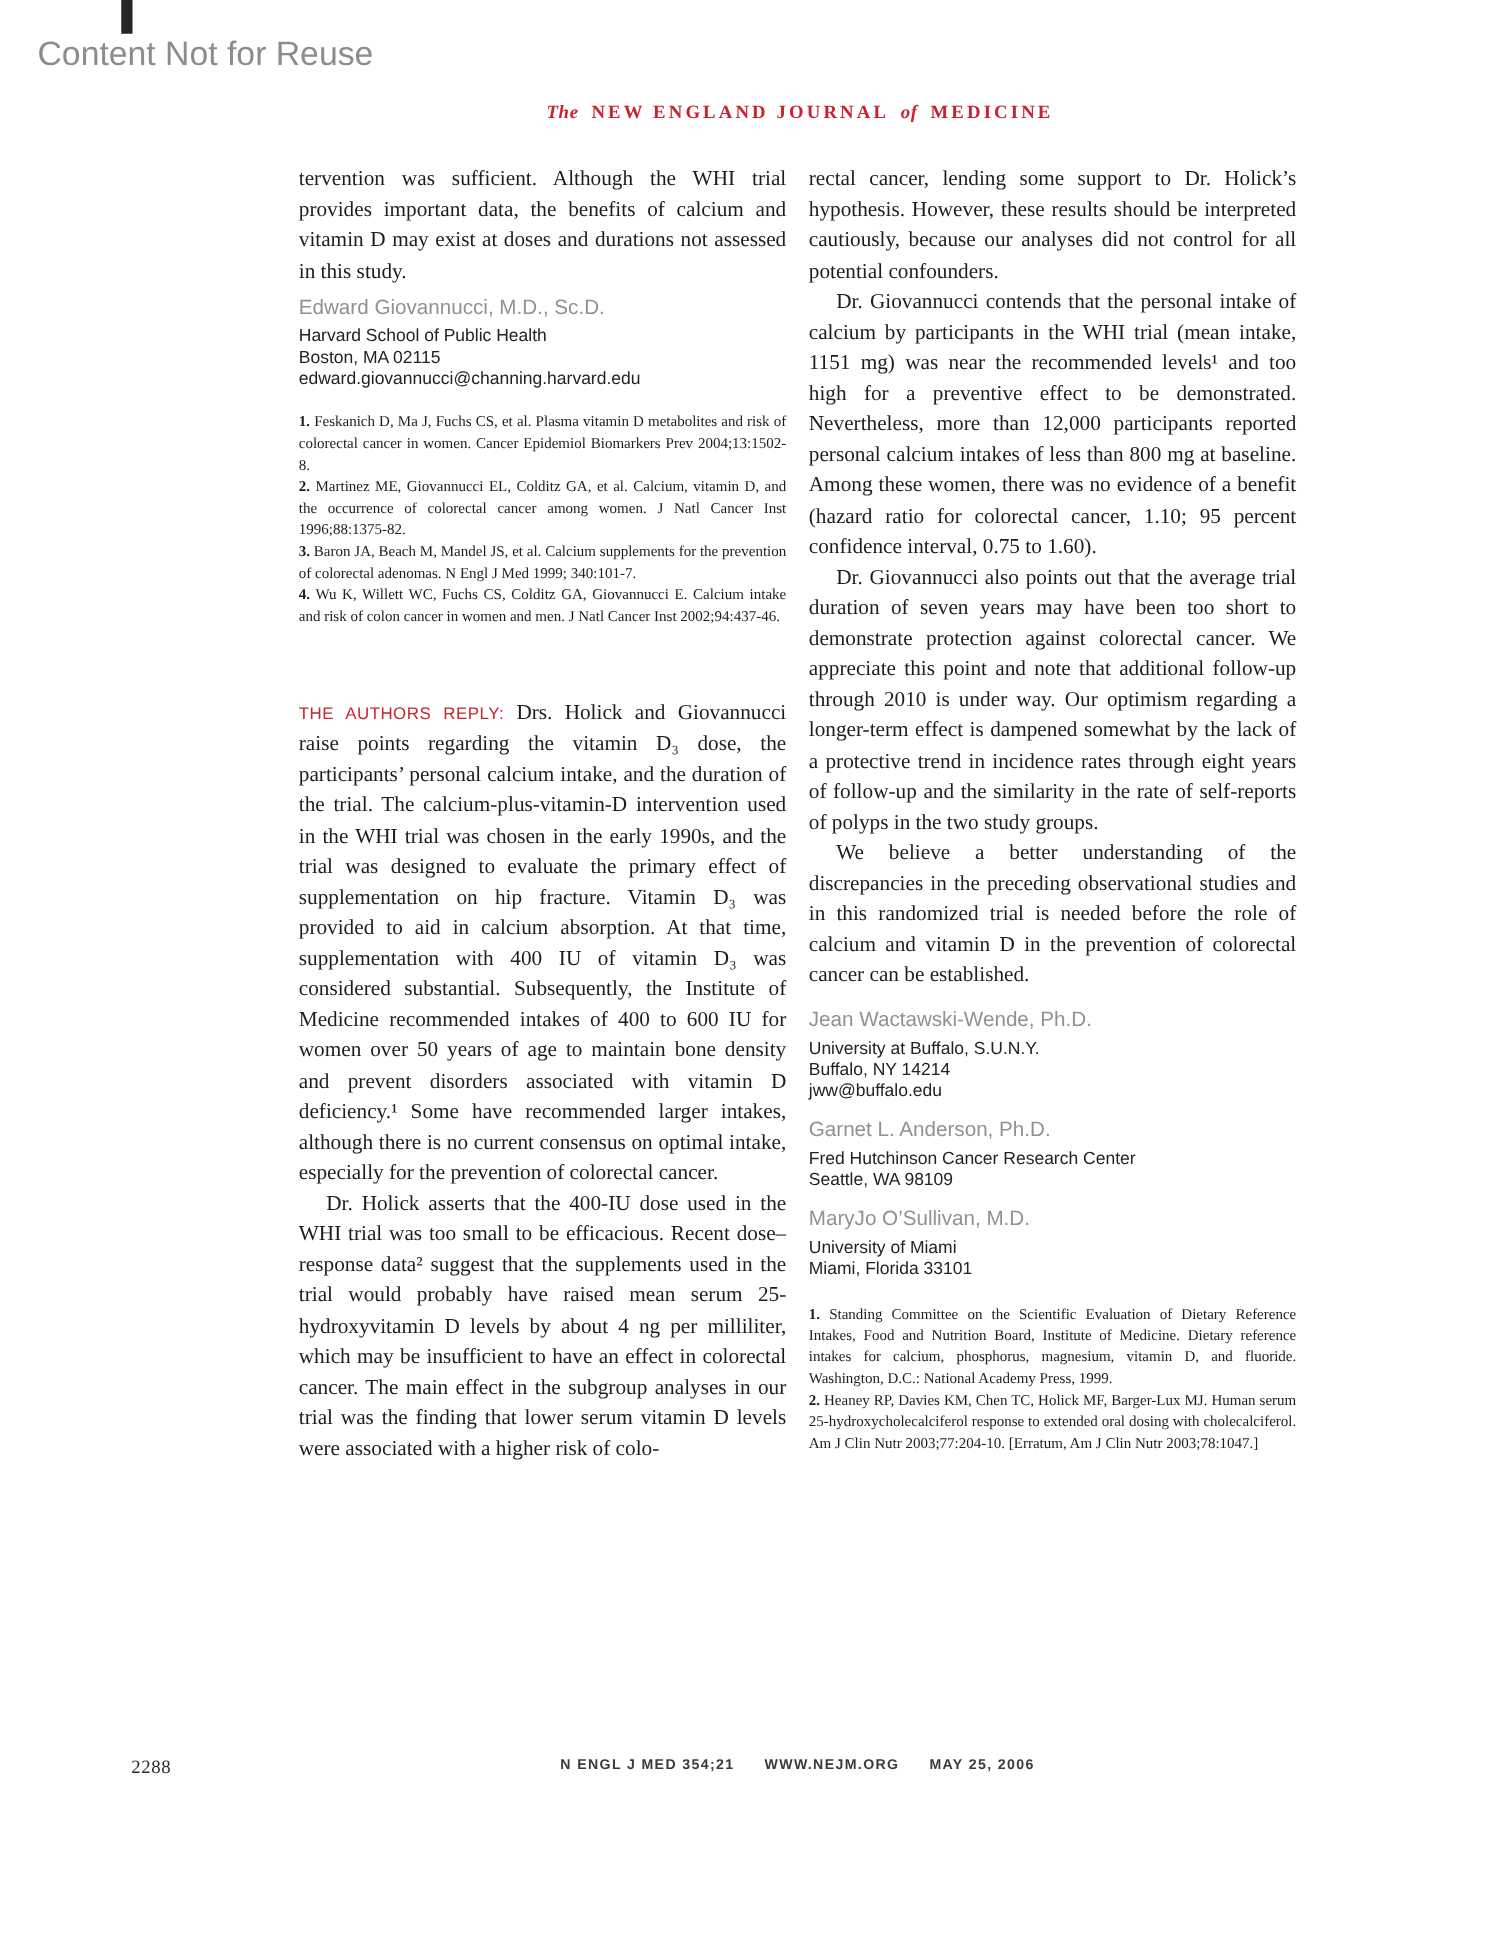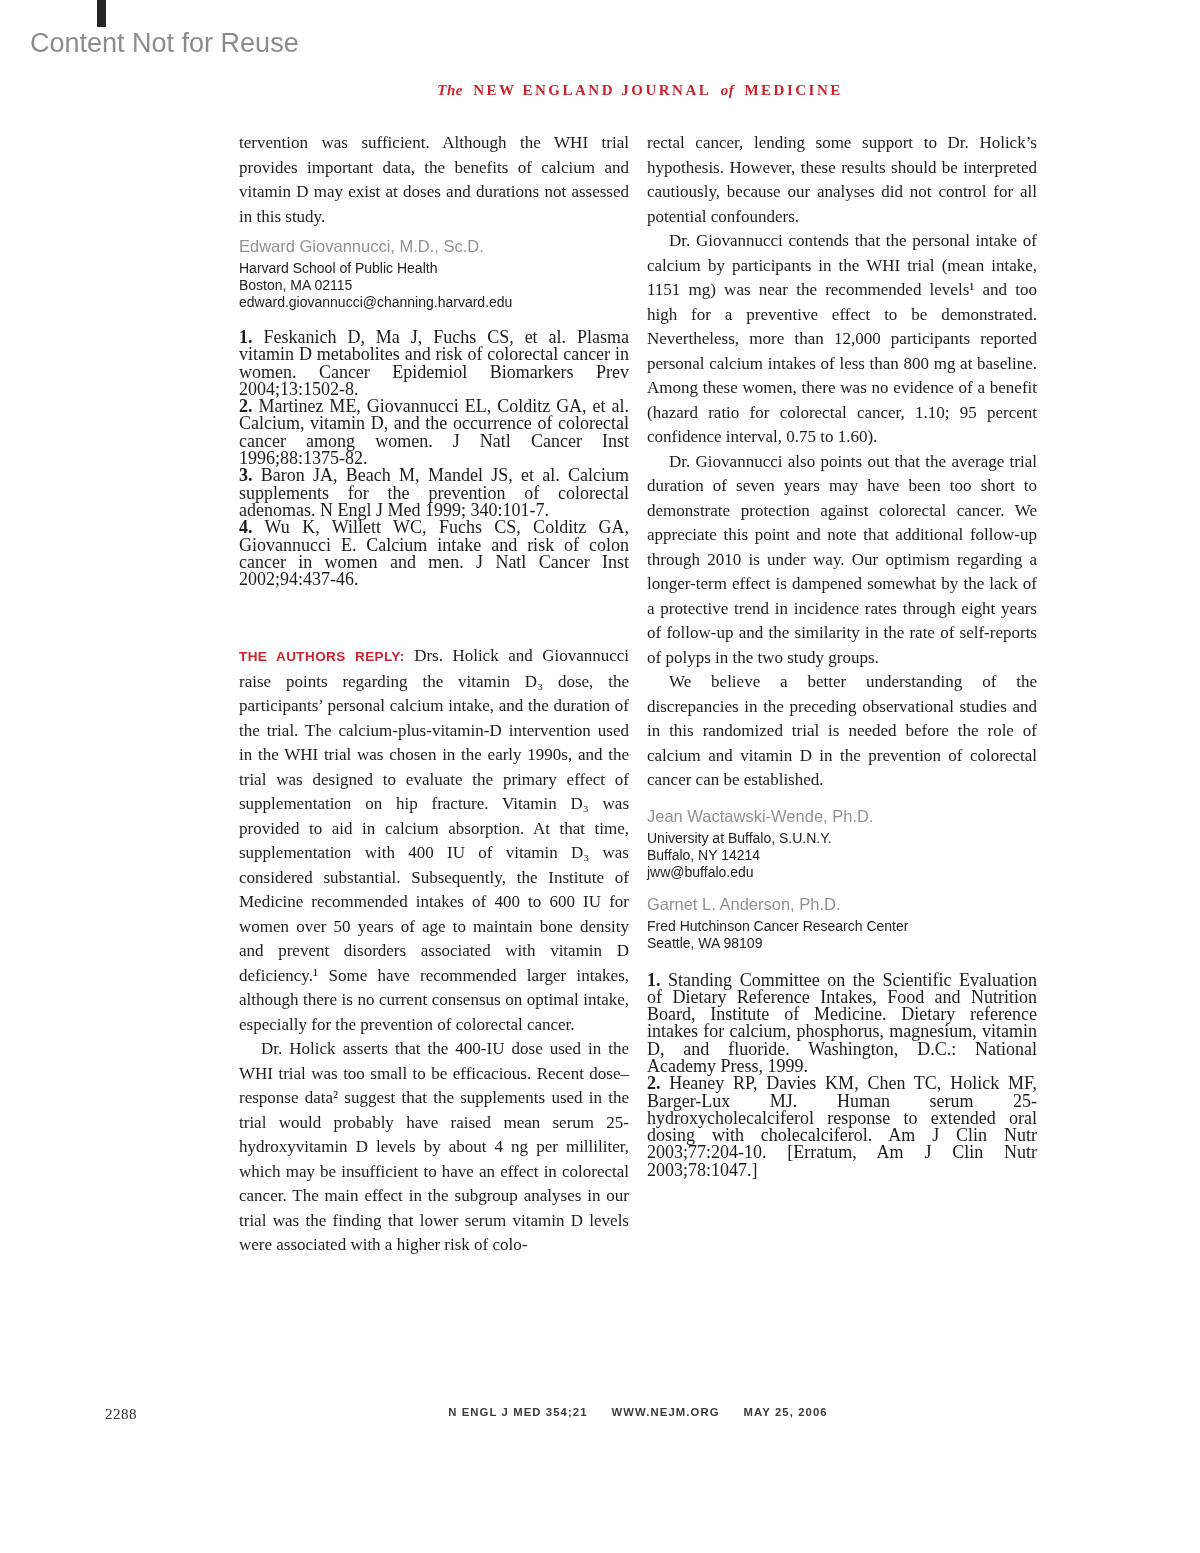--- a/index.html
+++ b/index.html
@@ -70,30 +70,30 @@
   }
   .author-line {
     font-family: "Liberation Sans", sans-serif;
     font-size: 14px;
     line-height: 17px;
     color: #222222;
   }
   .references { margin-top: 18px; }
   .ref {
     margin: 0;
-    font-size: 18px;
+    font-size: 12px;
     line-height: 17.3px;
     text-align: justify;
   }
   .ref-num { font-weight: 700; }
   .reply-section { margin-top: 56px; }
   .reply-label {
     color: #c8232f;
     font-family: "Liberation Sans", sans-serif;
-    font-weight: 700;
+    font-weight: 400;
     font-size: 13.5px;
     letter-spacing: 0.4px;
   }
   .authors-group { margin-top: 12px; }
   .author-block + .author-block,
   .authors-group .author-block { margin-top: 14px; }
   .right-refs { margin-top: 20px; }
   .footer {
     position: absolute;
     left: 0; right: 0;
@@ -177,20 +177,25 @@
             <div class="author-line">Buffalo, NY 14214</div>
             <div class="author-line">jww@buffalo.edu</div>
           </div>
 
           <div class="author-block">
             <div class="author-name">Garnet L. Anderson, Ph.D.</div>
             <div class="author-line">Fred Hutchinson Cancer Research Center</div>
             <div class="author-line">Seattle, WA 98109</div>
           </div>
 
+          <div class="author-block">
+            <div class="author-name">MaryJo O’Sullivan, M.D.</div>
+            <div class="author-line">University of Miami</div>
+            <div class="author-line">Miami, Florida 33101</div>
+          </div>
 
         </div>
 
         <div class="references right-refs">
           <p class="ref"><span class="ref-num">1.</span> <span>Standing Committee on the Scientific Evaluation of Dietary Reference Intakes, Food and Nutrition Board, Institute of Medicine. Dietary reference intakes for calcium, phosphorus, magnesium, vitamin D, and fluoride. Washington, D.C.: National Academy Press, 1999.</span></p>
           <p class="ref"><span class="ref-num">2.</span> <span>Heaney RP, Davies KM, Chen TC, Holick MF, Barger-Lux MJ. Human serum 25-hydroxycholecalciferol response to extended oral dosing with cholecalciferol. Am J Clin Nutr 2003;77:204-10. [Erratum, Am J Clin Nutr 2003;78:1047.]</span></p>
         </div>
 
       </div>
 

